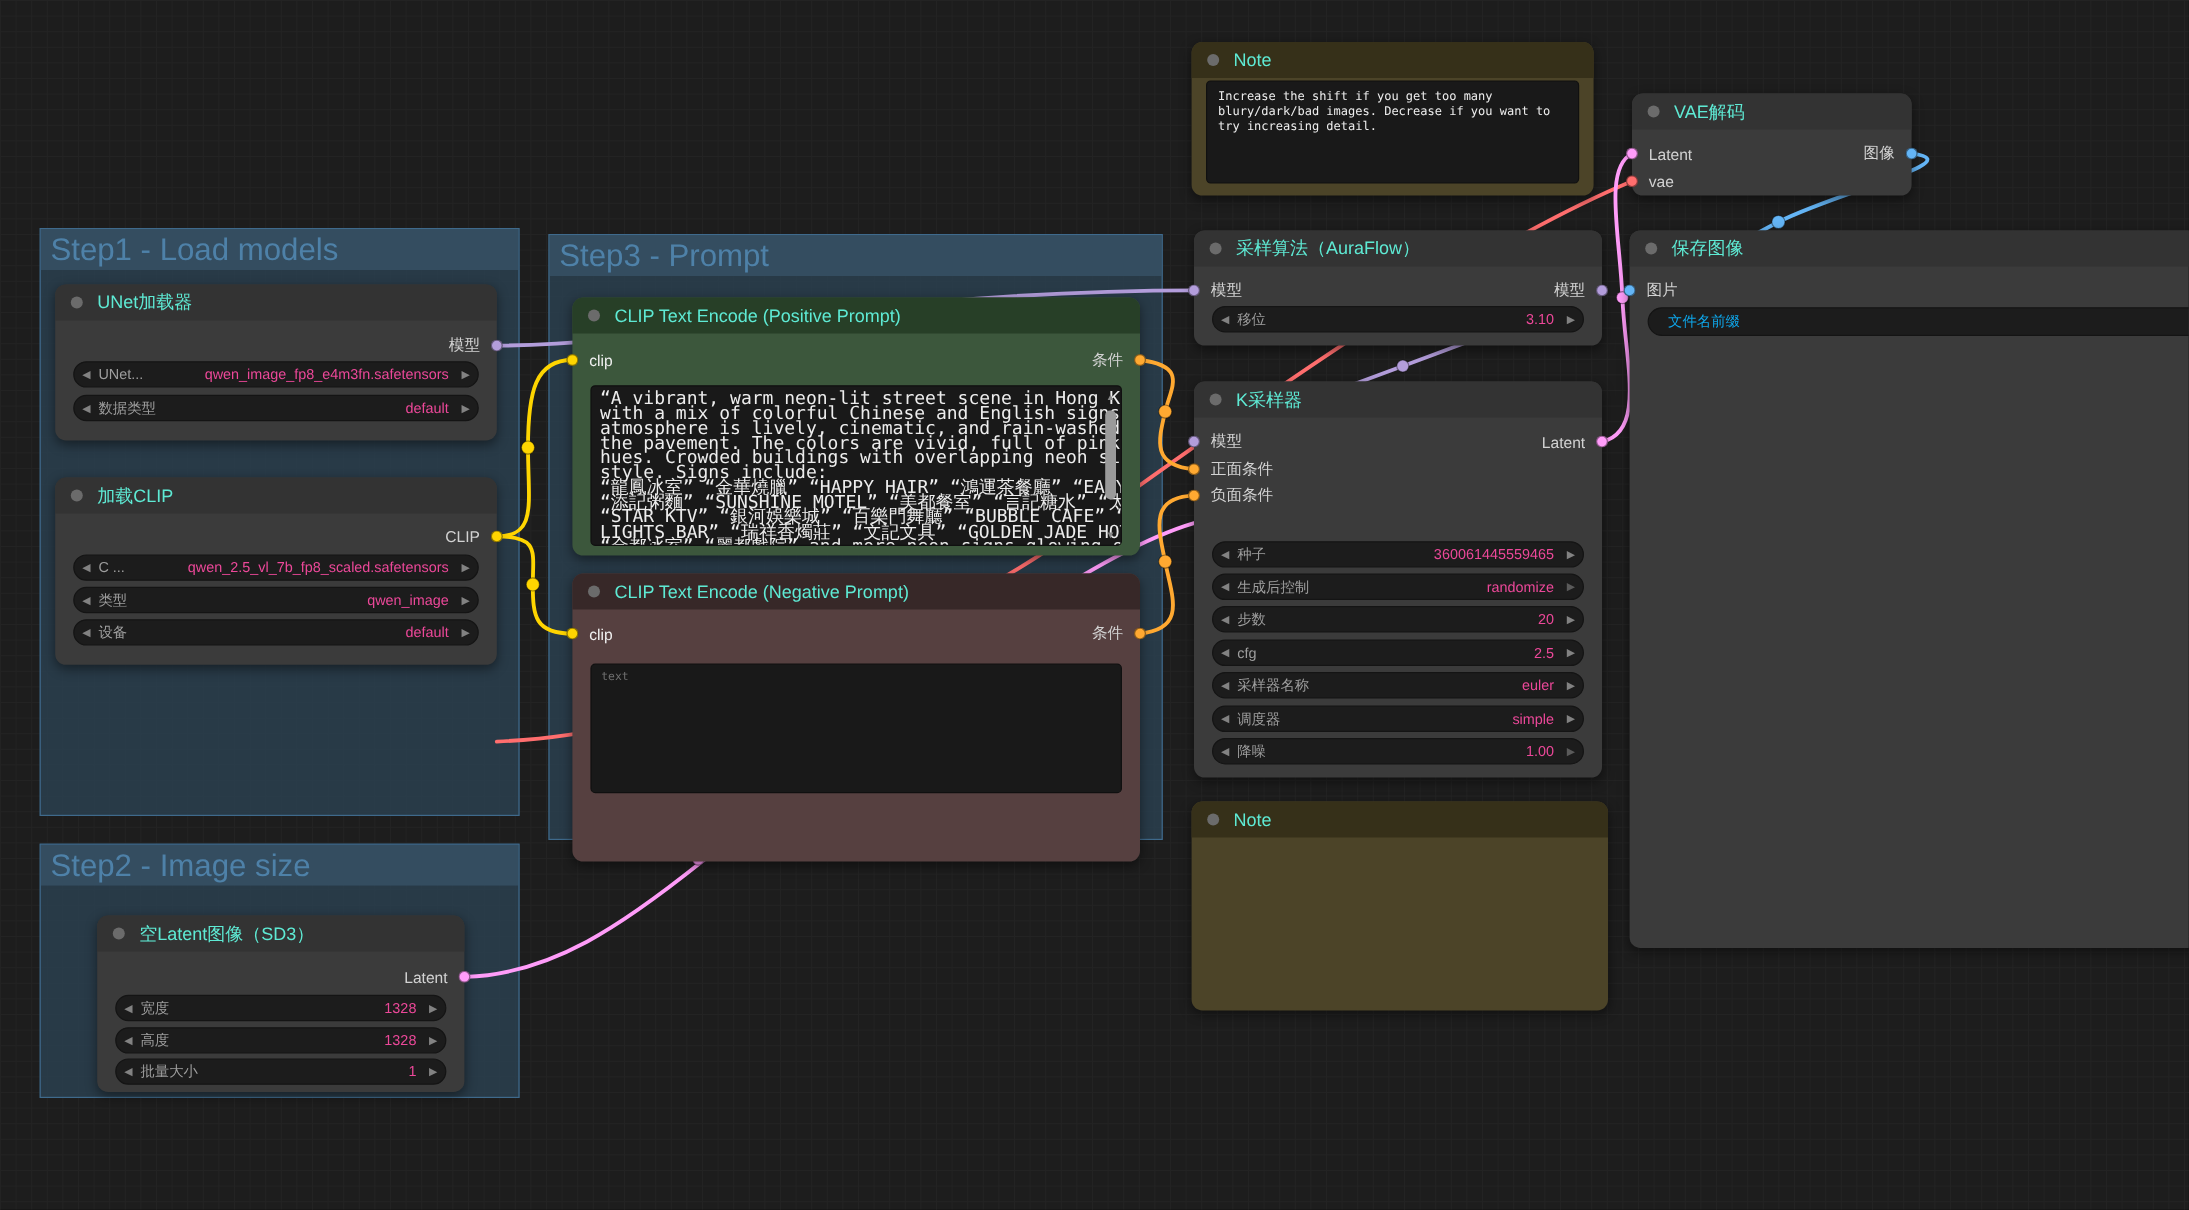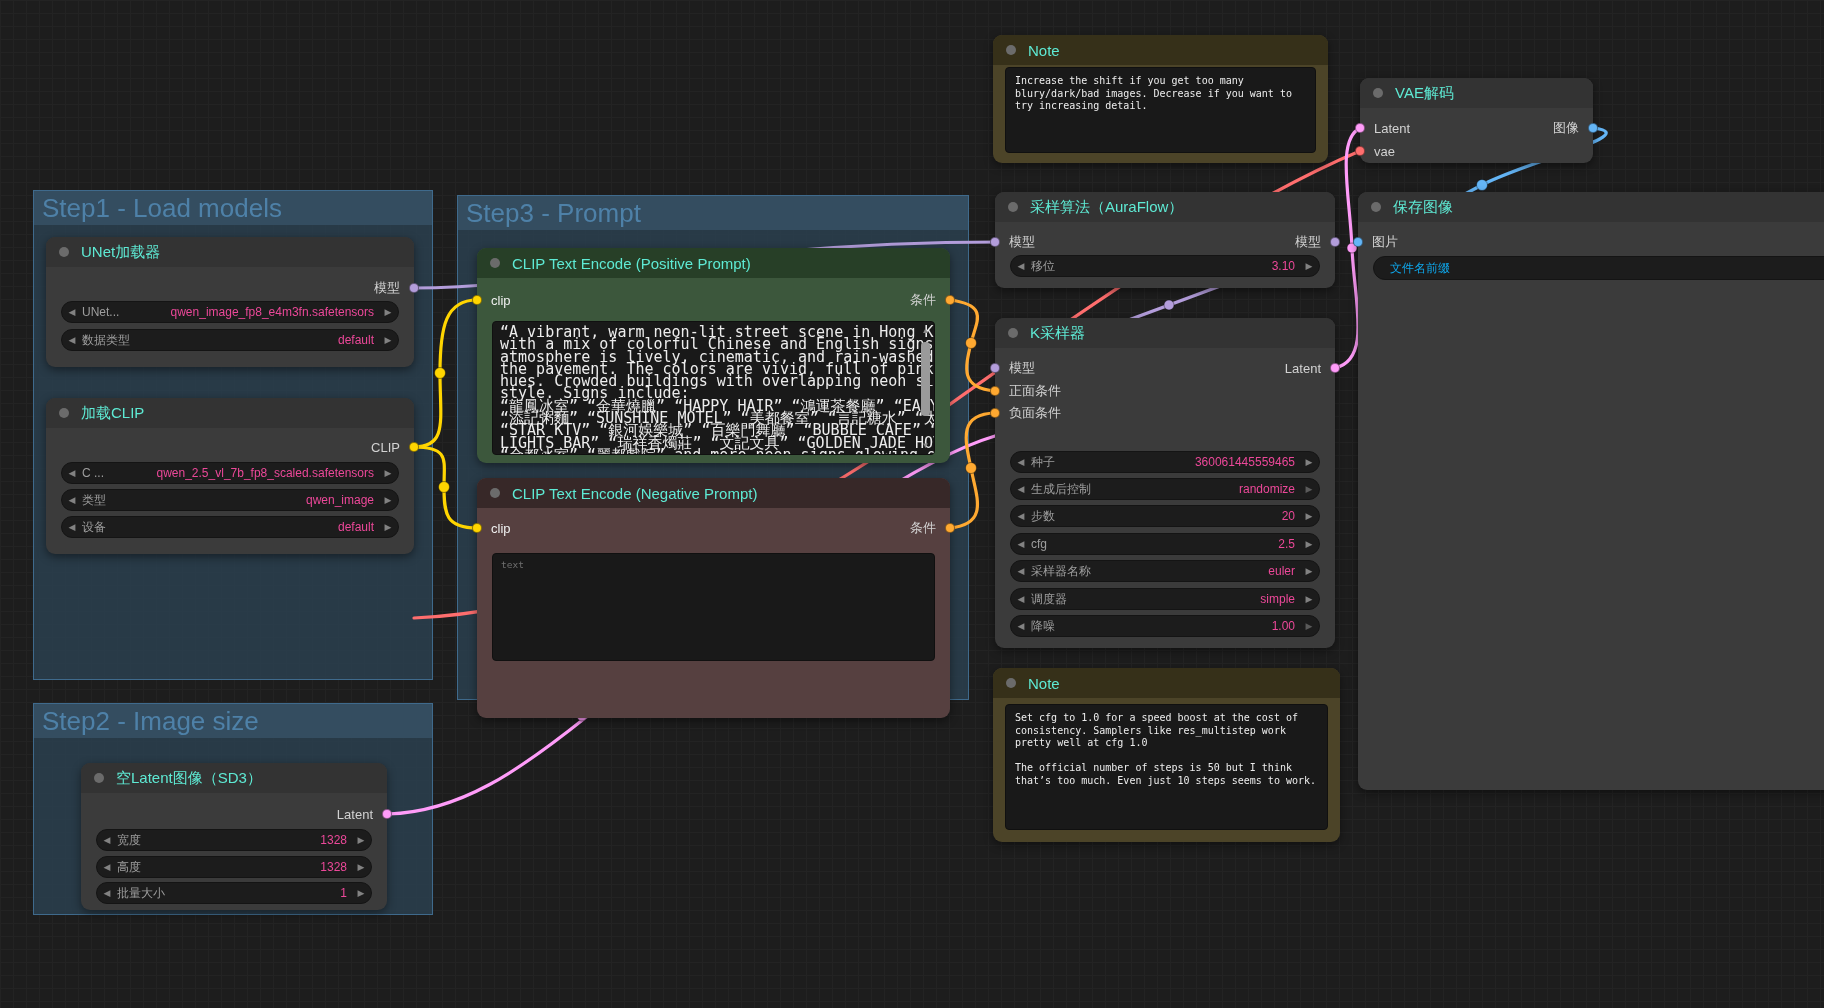--- a/index.html
+++ b/index.html
@@ -365,28 +365,20 @@
       <span class="wv">1.00</span>
       <span class="arr r" style="color:#5a5a5a;"></span>
     </div>
   </div>
 
   <div class="node note" style="left:993px;top:668px;width:347px;height:174px;">
     <div class="ntitle">
         <i class="tdot"></i>
         <span>Note</span>
       </div>
-    <div class="ta" style="left:12px;top:36px;width:323px;height:126px;">
-      <div class="ta-text note-text">Set cfg to 1.0 for a speed boost at the cost of
-consistency. Samplers like res_multistep work
-pretty well at cfg 1.0
-
-The official number of steps is 50 but I think
-that’s too much. Even just 10 steps seems to work.</div>
-    </div>
   </div>
 
   <div class="node" style="left:1360px;top:78px;width:233px;height:85px;">
     <div class="ntitle">
         <i class="tdot"></i>
         <span>VAE解码</span>
       </div>
     <div class="row" style="top:39px;">
       <span class="slot">
           <span class="slabel in">Latent</span>

